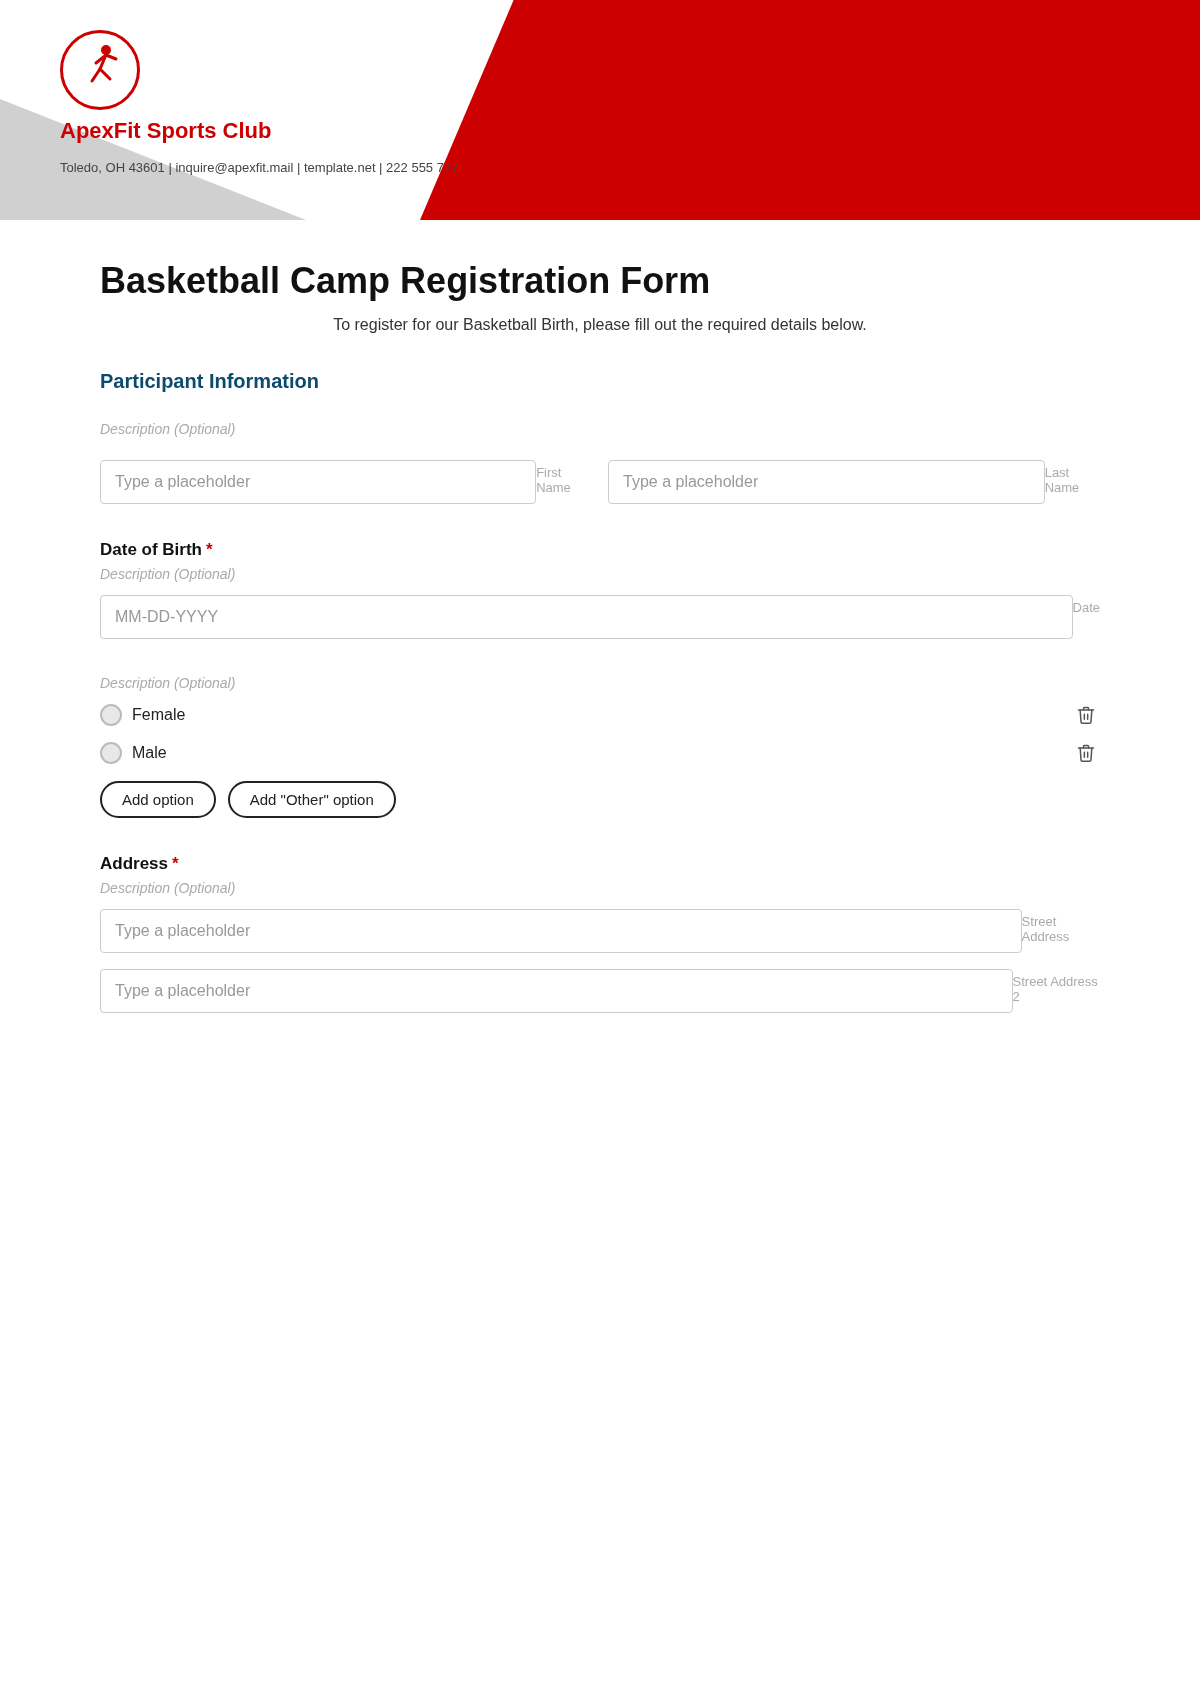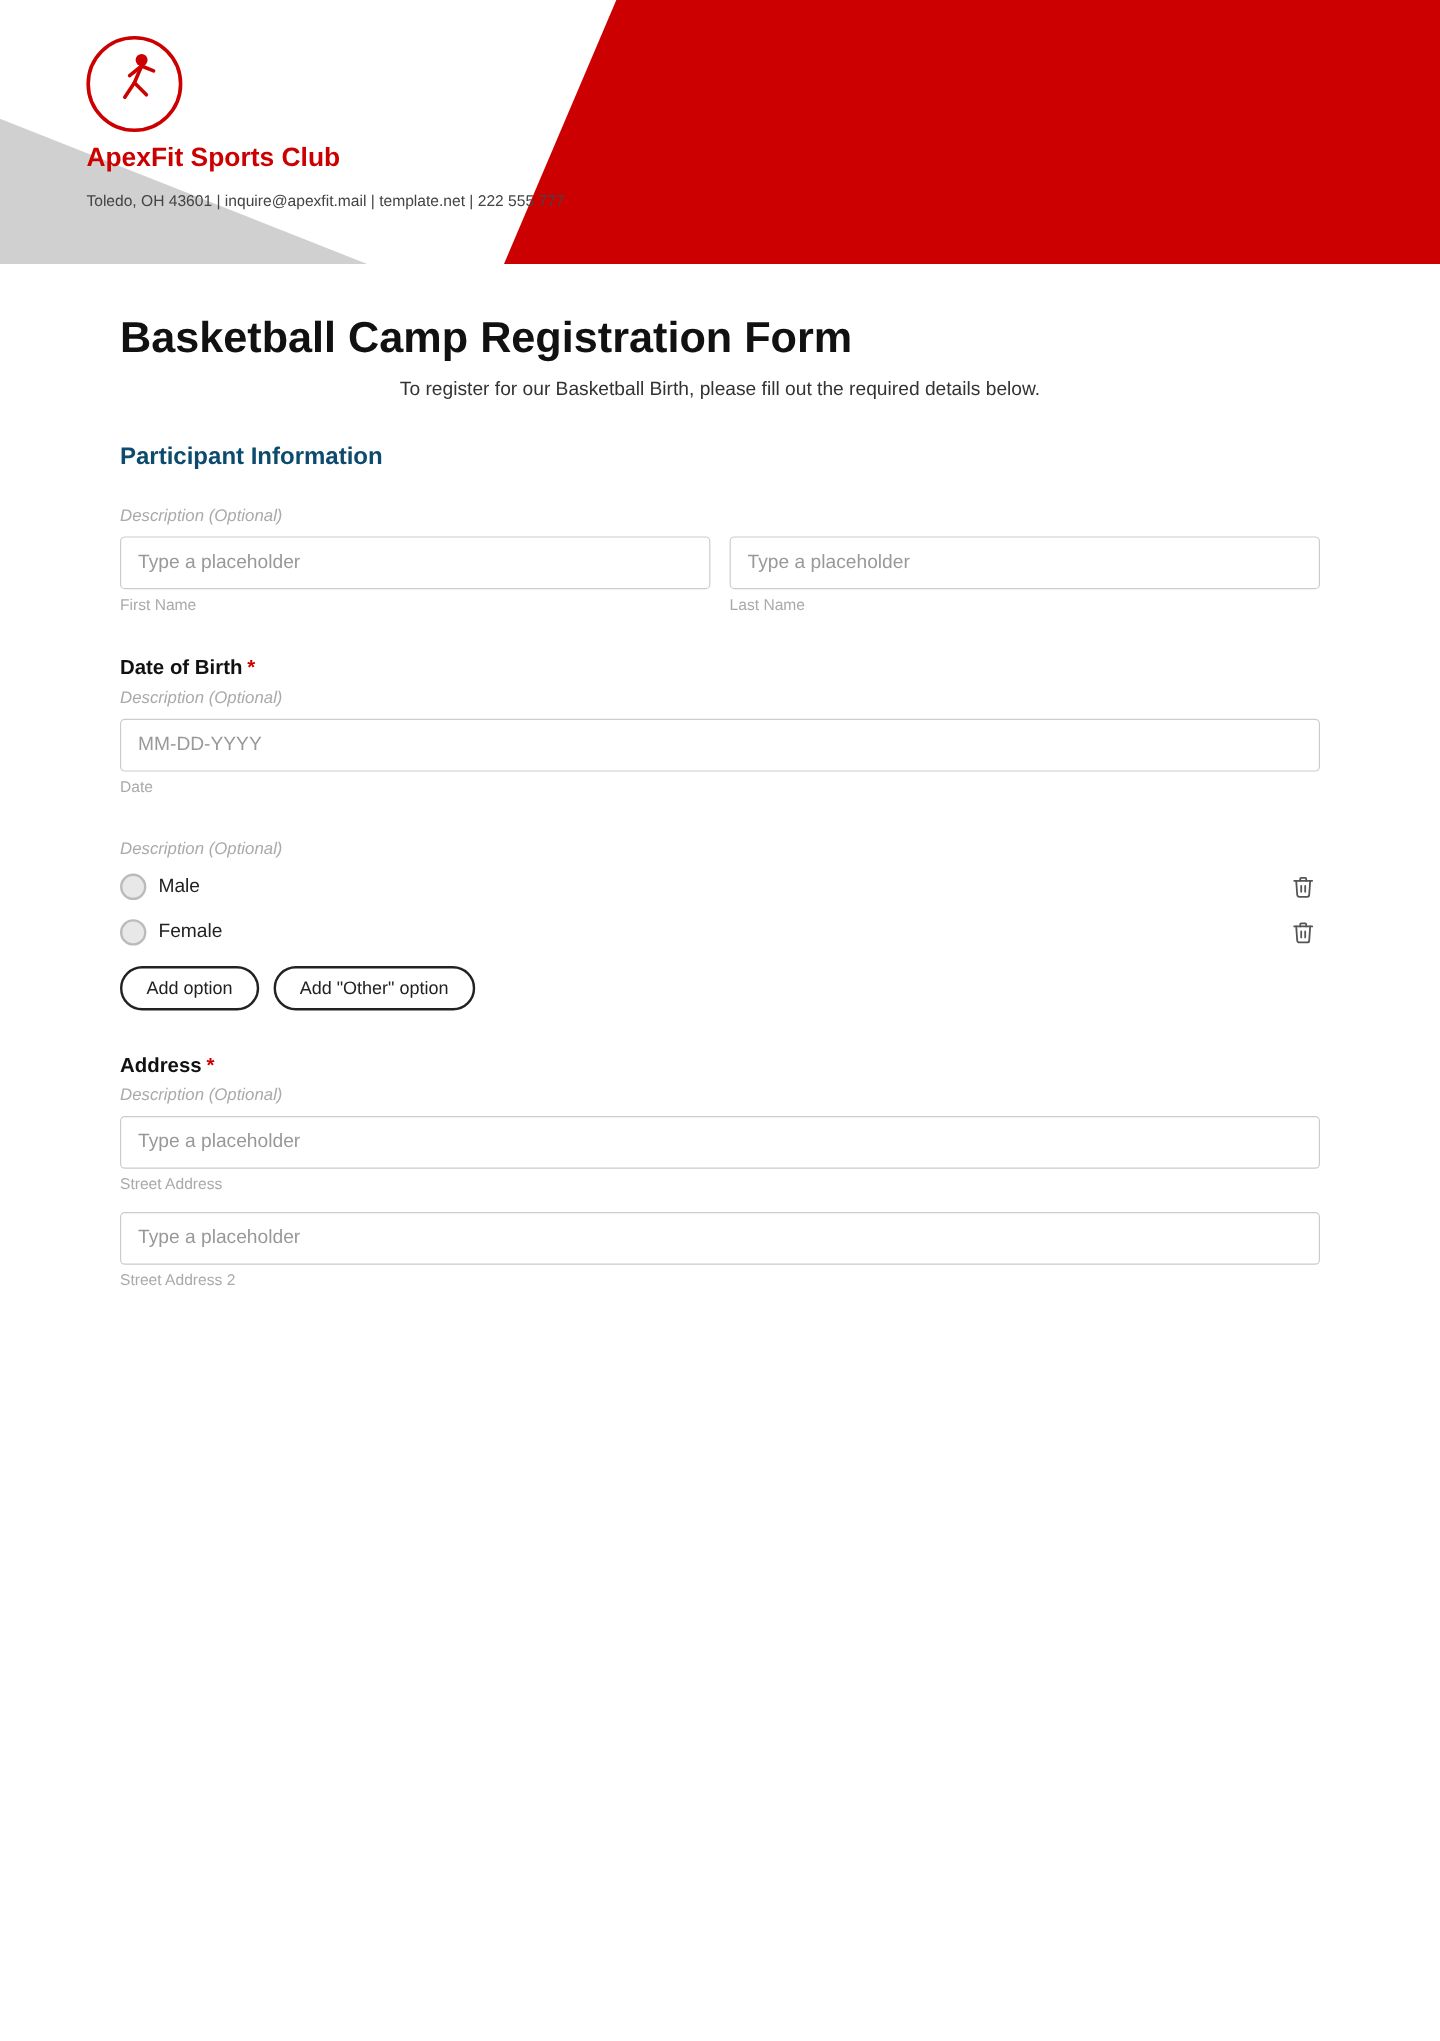--- a/index.html
+++ b/index.html
@@ -37,21 +37,21 @@
       position: absolute;
       bottom: 0; left: 0;
       width: 30%;
       height: 55%;
       background: #d0d0d0;
       clip-path: polygon(0% 0%, 85% 100%, 0% 100%);
       z-index: 1;
     }
     .header-content {
       position: absolute;
-      top: 30px; left: 72px;
+      top: 30px; left: 60px;
       z-index: 10;
       display: flex;
       flex-direction: column;
     }
     .logo-circle {
       width: 80px;
       height: 80px;
       border: 3px solid #cc0000;
       border-radius: 50%;
       display: flex;
@@ -125,21 +125,22 @@
       margin-bottom: 10px;
     }
 
     .input-row {
       display: flex;
       gap: 16px;
     }
     .input-wrapper {
       flex: 1;
       display: flex;
-      flex-direction: column;
+      flex-direction: row;
+      margin-top: 13px;
     }
 
     .text-input {
       border: 1.5px solid #ccc;
       border-radius: 4px;
       padding: 12px 14px;
       font-size: 16px;
       color: #555;
       background: #fff;
       outline: none;
@@ -267,36 +268,36 @@
       <span class="input-sublabel">Date</span>
     </div>
   </div>
 
   <div class="field-group">
     <div class="field-description">Description (Optional)</div>
 
     <div class="radio-option">
       <div class="radio-left">
         <div class="radio-circle"></div>
-        <span class="radio-label">Male</span>
+        <span class="radio-label">Female</span>
       </div>
       <div class="delete-icon">
         <svg viewBox="0 0 24 24" fill="none" stroke="currentColor" stroke-width="1.8" stroke-linecap="round" stroke-linejoin="round">
           <polyline points="3 6 5 6 21 6"></polyline>
           <path d="M19 6l-1 14a2 2 0 01-2 2H8a2 2 0 01-2-2L5 6"></path>
           <path d="M10 11v6M14 11v6"></path>
           <path d="M9 6V4a1 1 0 011-1h4a1 1 0 011 1v2"></path>
         </svg>
       </div>
     </div>
 
     <div class="radio-option">
       <div class="radio-left">
         <div class="radio-circle"></div>
-        <span class="radio-label">Female</span>
+        <span class="radio-label">Male</span>
       </div>
       <div class="delete-icon">
         <svg viewBox="0 0 24 24" fill="none" stroke="currentColor" stroke-width="1.8" stroke-linecap="round" stroke-linejoin="round">
           <polyline points="3 6 5 6 21 6"></polyline>
           <path d="M19 6l-1 14a2 2 0 01-2 2H8a2 2 0 01-2-2L5 6"></path>
           <path d="M10 11v6M14 11v6"></path>
           <path d="M9 6V4a1 1 0 011-1h4a1 1 0 011 1v2"></path>
         </svg>
       </div>
     </div>

